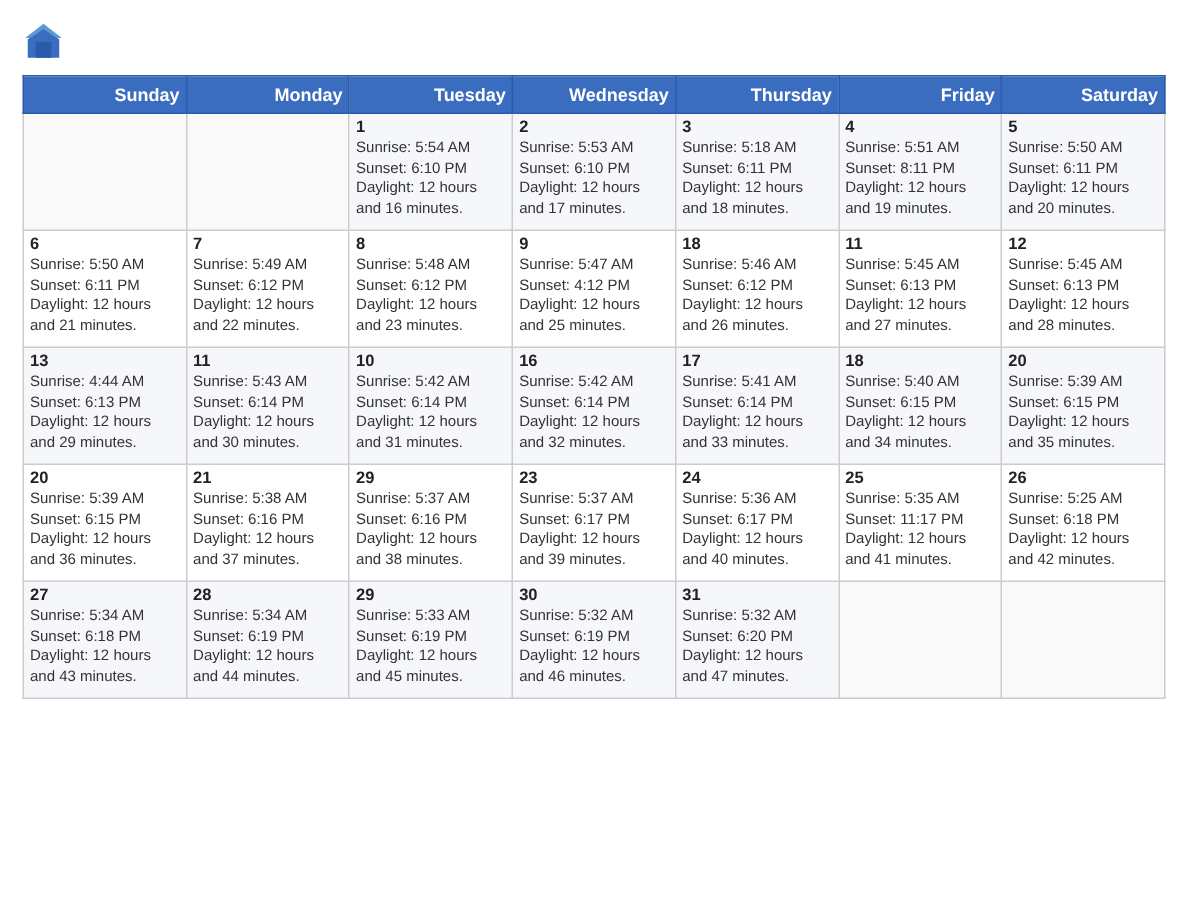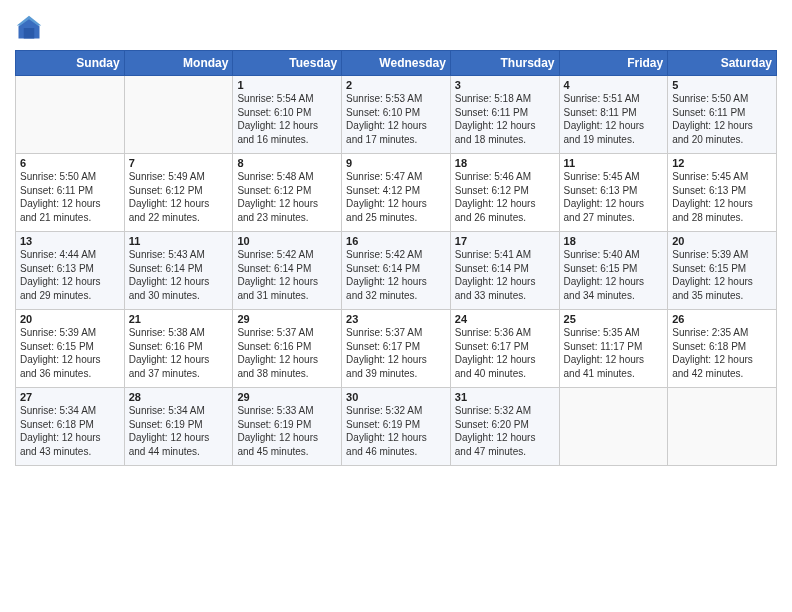--- a/index.html
+++ b/index.html
@@ -308,21 +308,21 @@
           </td>
           <td>
             <span class="day-num">25</span>
             <div class="day-detail">Sunrise: 5:35 AM
 Sunset: 11:17 PM
 Daylight: 12 hours
 and 41 minutes.</div>
           </td>
           <td>
             <span class="day-num">26</span>
-            <div class="day-detail">Sunrise: 2:35 AM
+            <div class="day-detail">Sunrise: 5:25 AM
 Sunset: 6:18 PM
 Daylight: 12 hours
 and 42 minutes.</div>
           </td>
         </tr>
         <tr>
           <td>
             <span class="day-num">27</span>
             <div class="day-detail">Sunrise: 5:34 AM
 Sunset: 6:18 PM

